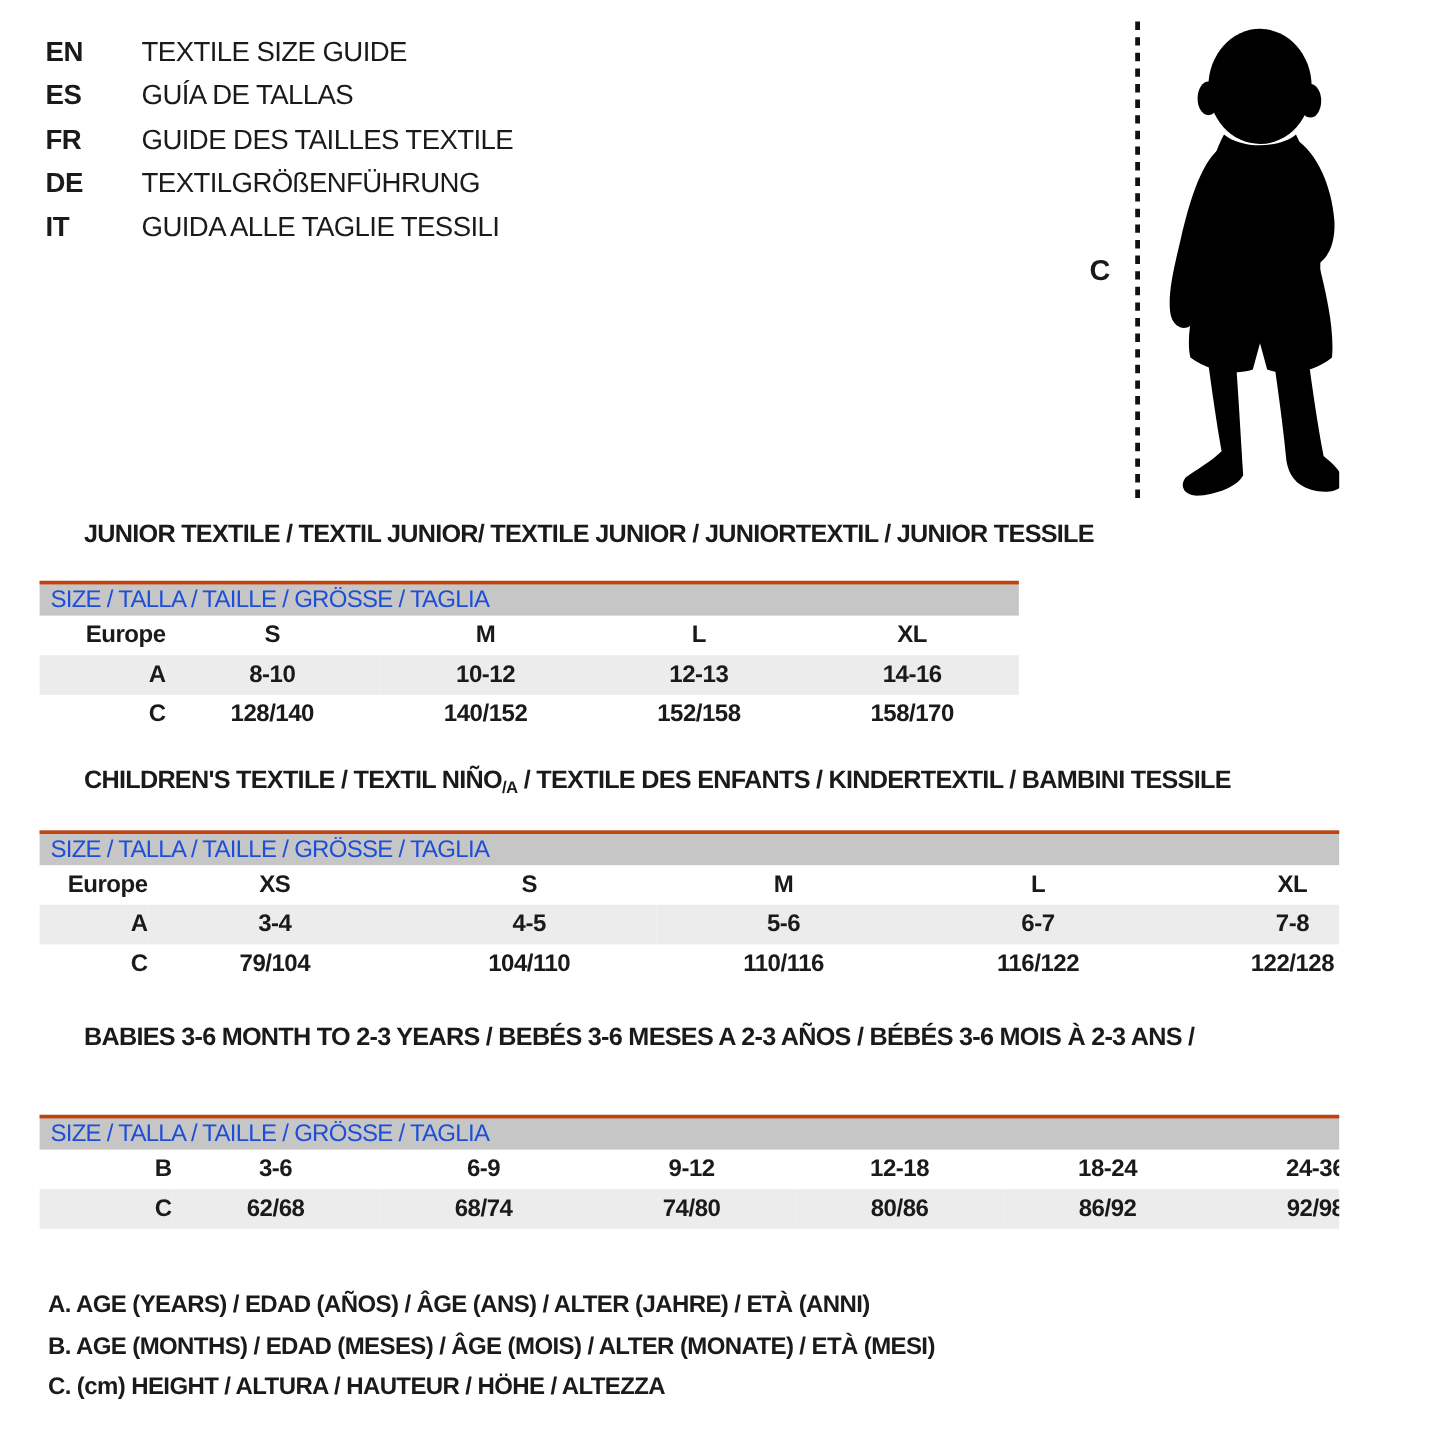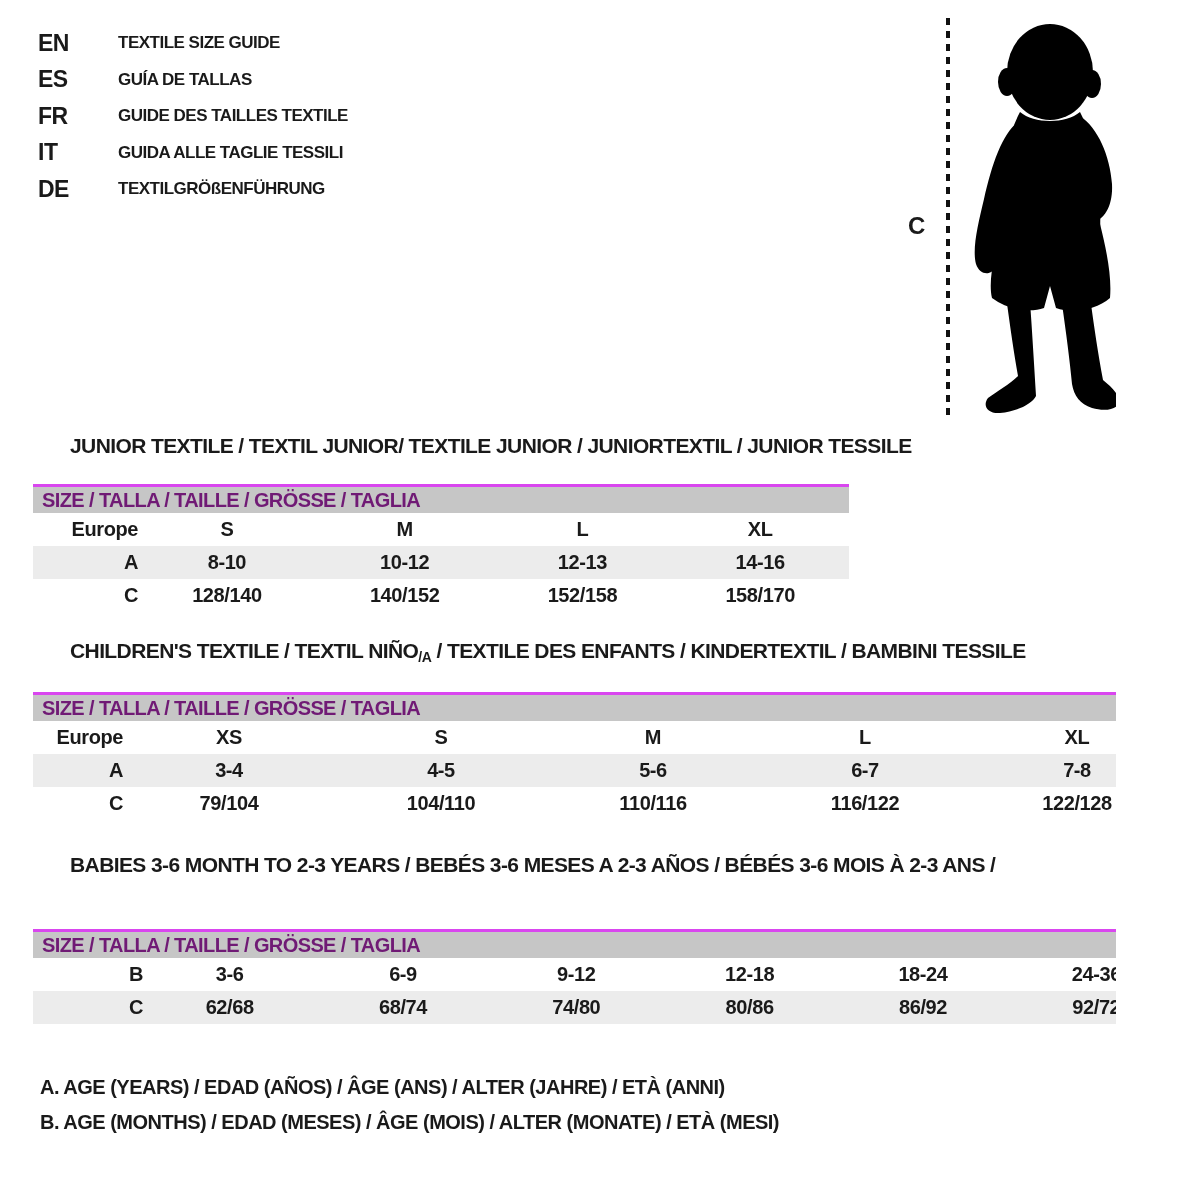--- a/index.html
+++ b/index.html
@@ -13,43 +13,43 @@
     overflow: hidden;
   }
   .abs { position: absolute; }
 
   
   .lang-block { left: 38px; top: 25px; }
   .lang-row { display: flex; height: 36.5px; align-items: center; }
   .lang-code {
     width: 80px; font-size: 23px; font-weight: 700; letter-spacing: -0.5px;
   }
-  .lang-title { font-size: 17px; font-weight: 700; letter-spacing: -0.5px; }
+  .lang-title { font-size: 23px; font-weight: 400; letter-spacing: -0.5px; }
 
   
   .c-label { left: 908px; top: 212px; font-size: 24px; font-weight: 700; }
   .dash-line { left: 944px; top: 16px; }
   .toddler { left: 962px; top: 12px; }
 
   
   .sec-heading {
     font-size: 21px; font-weight: 700; letter-spacing: -0.6px; white-space: nowrap; margin-left: 30px;
   }
   .subsm { font-size: 14px; vertical-align: -4px; letter-spacing: -0.5px; }
 
   
   .table-wrap { }
   .size-bar {
     background: #c6c6c6;
-    border-top: 3px solid #d946ef;
+    border-top: 3px solid #c2410c;
     height: 26px;
     line-height: 26px;
     padding-left: 9px;
-    font-size: 20px; font-weight: 700; letter-spacing: -0.6px;
-    color: #701a75;
+    font-size: 20px; font-weight: 400; letter-spacing: -0.6px;
+    color: #1d4ed8;
     white-space: nowrap; overflow: hidden;
   }
   table.size-table {
     border-collapse: collapse; table-layout: fixed; width: 100%;
   }
   table.size-table td {
     height: 33px; padding: 0; text-align: center;
     font-size: 20px; font-weight: 700; letter-spacing: -0.4px;
     color: #1a1a1a;
   }
@@ -75,26 +75,26 @@
     </div>
     <div class="lang-row">
       <span class="lang-code">ES</span>
       <span class="lang-title">GUÍA DE TALLAS</span>
     </div>
     <div class="lang-row">
       <span class="lang-code">FR</span>
       <span class="lang-title">GUIDE DES TAILLES TEXTILE</span>
     </div>
     <div class="lang-row">
+      <span class="lang-code">DE</span>
+      <span class="lang-title">TEXTILGRÖßENFÜHRUNG</span>
+    </div>
+    <div class="lang-row">
       <span class="lang-code">IT</span>
       <span class="lang-title">GUIDA ALLE TAGLIE TESSILI</span>
-    </div>
-    <div class="lang-row">
-      <span class="lang-code">DE</span>
-      <span class="lang-title">TEXTILGRÖßENFÜHRUNG</span>
     </div>
   </div>
 
   <div class="abs c-label">C</div>
 
   <svg class="abs dash-line" width="8" height="404" viewBox="0 0 8 404">
     <line x1="4" y1="2" x2="4" y2="402" stroke="#111111" stroke-width="4" stroke-dasharray="7 6"></line>
   </svg>
 
   <svg class="abs toddler" width="182" height="410" viewBox="0 0 182 410">
@@ -225,24 +225,25 @@
           <td>18-24</td>
           <td>24-36</td>
         </tr>
         <tr>
           <td class="lbl">C</td>
           <td>62/68</td>
           <td>68/74</td>
           <td>74/80</td>
           <td>80/86</td>
           <td>86/92</td>
-          <td>92/72</td>
+          <td>92/98</td>
         </tr>
       </tbody>
     </table>
   </div>
 
   <div class="abs legend-block">
     <div class="legend-line">A. AGE (YEARS) / EDAD (AÑOS) / ÂGE (ANS) / ALTER (JAHRE) / ETÀ (ANNI)</div>
     <div class="legend-line">B. AGE (MONTHS) / EDAD (MESES) / ÂGE (MOIS) / ALTER (MONATE) / ETÀ (MESI)</div>
+    <div class="legend-line">C. (cm) HEIGHT / ALTURA / HAUTEUR / HÖHE / ALTEZZA</div>
   </div>
 
 </div>
 
 </body></html>

